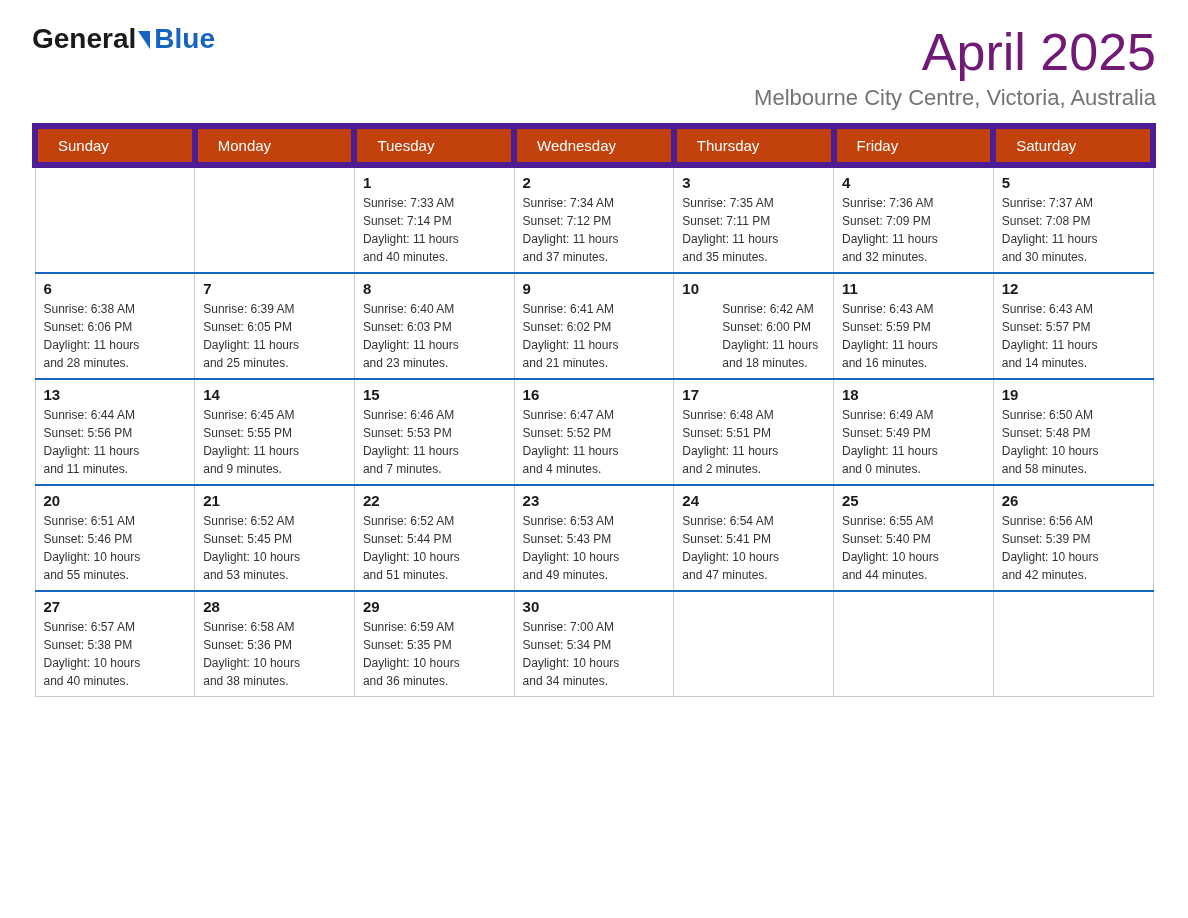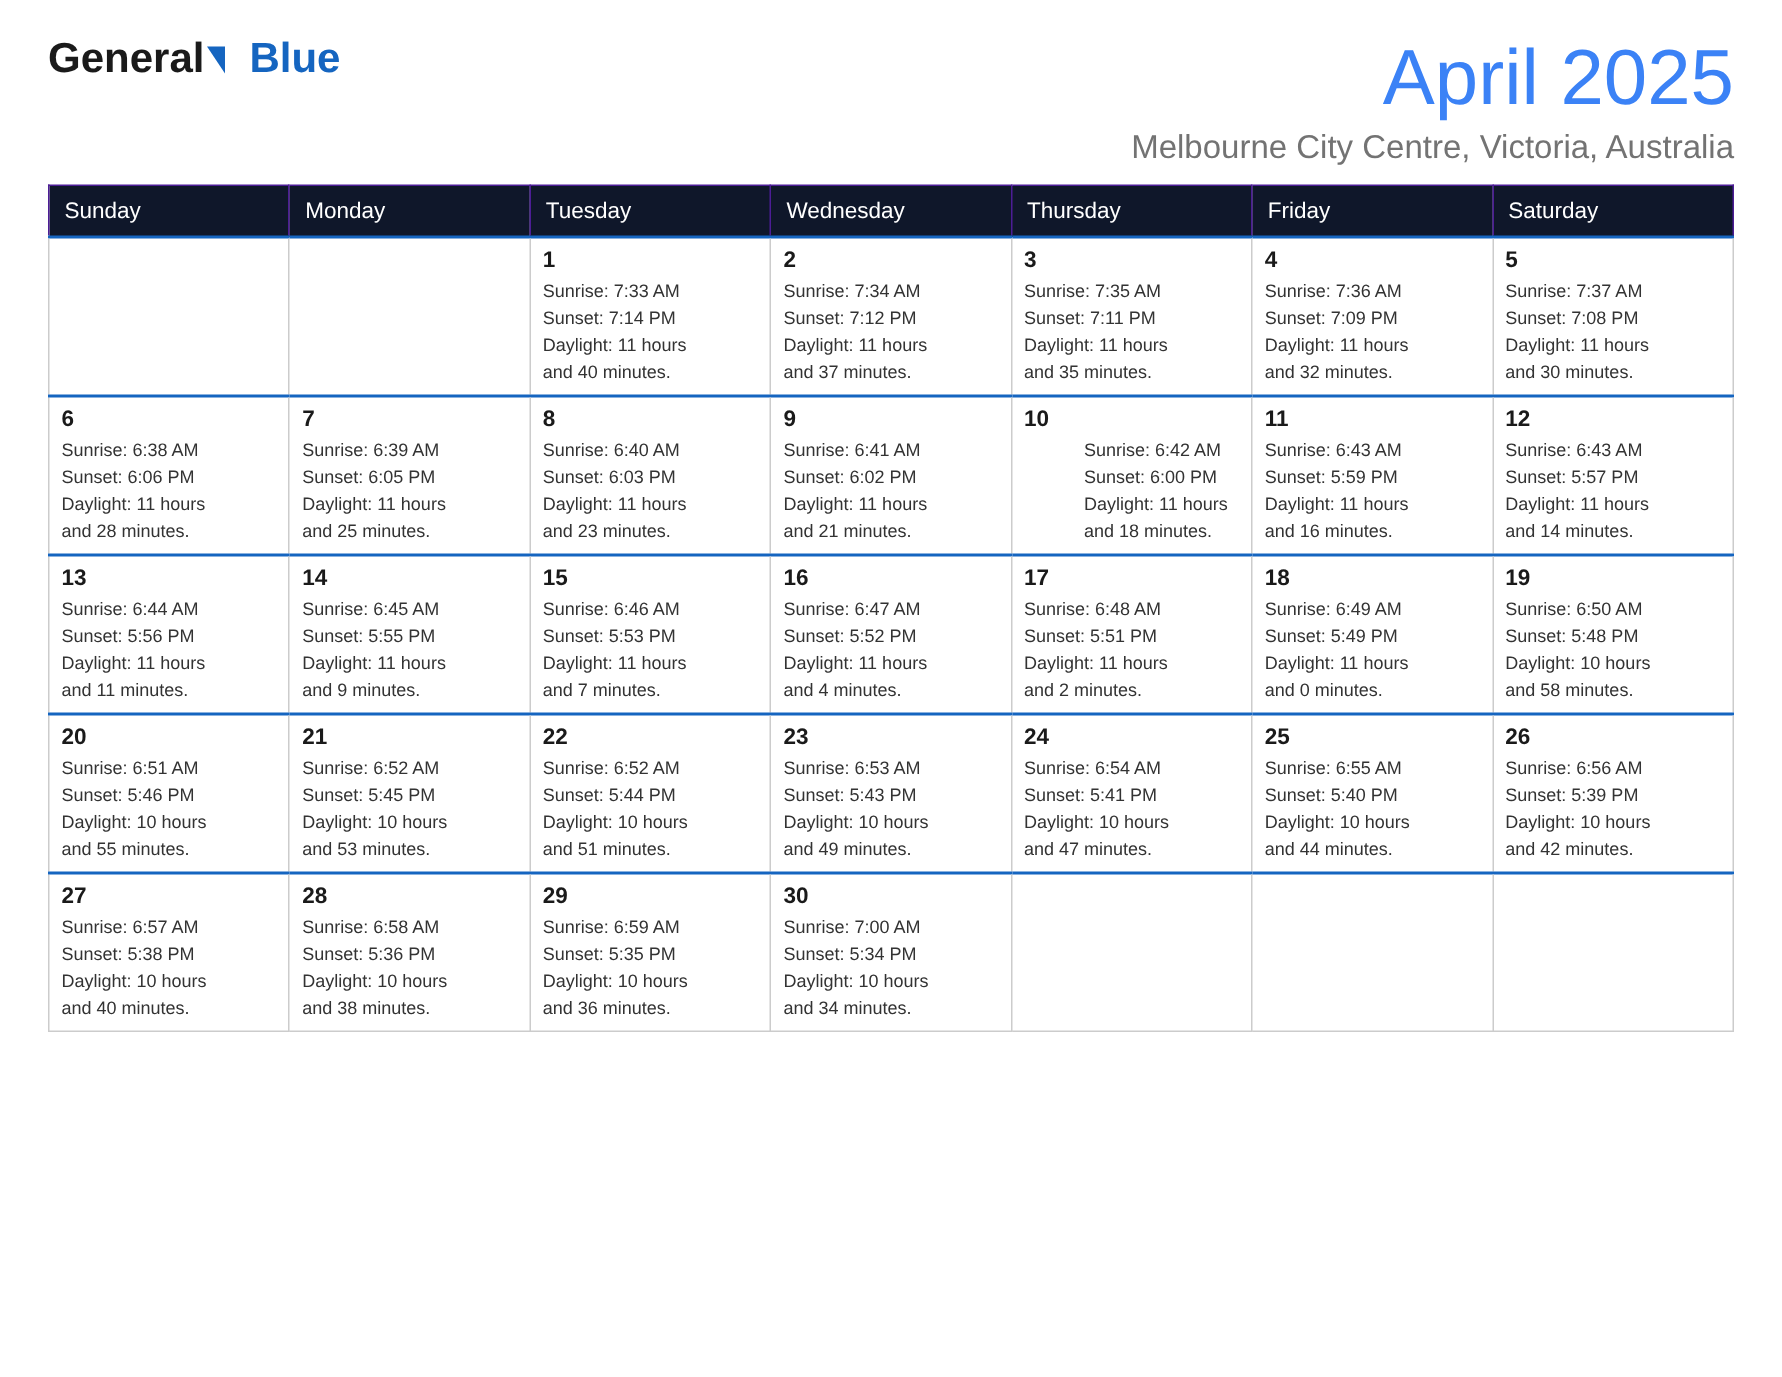--- a/index.html
+++ b/index.html
@@ -16,41 +16,41 @@
       justify-content: space-between;
       align-items: flex-start;
       margin-bottom: 6px;
     }
     .title-block {
       text-align: right;
     }
     .month-title {
       font-size: 52px;
       font-weight: normal;
-      color: #3b82f6;
+      color: #701a75;
       line-height: 1.1;
     }
     .location-title {
       font-size: 22px;
       color: #737373;
       margin-top: 4px;
     }
     .calendar {
       width: 100%;
       border-collapse: collapse;
       margin-top: 12px;
     }
     .calendar thead th {
-      background-color: #0f172a;
+      background-color: #c2410c;
       color: #fff;
-      padding: 8px 10px;
+      padding: 8px 20px;
       text-align: left;
       font-size: 15px;
       font-weight: normal;
-      border: 1px solid #4c1d95;
+      border: 6px solid #4c1d95;
     }
     .calendar tbody td {
       vertical-align: top;
       border: 1px solid #ccc;
       border-top: 2px solid #1565c0;
       padding: 6px 8px;
       width: 14.28%;
       min-height: 100px;
     }
     .calendar tbody tr:first-child td {
@@ -91,21 +91,21 @@
       border-left: 12px solid transparent;
       border-right: 0px solid transparent;
       border-top: 18px solid #1565c0;
       margin-left: 2px;
       margin-bottom: -2px;
     }
     .logo-bottom {
       font-size: 28px;
       font-weight: bold;
       color: #1565c0;
-      margin-left: 16px;
+      margin-left: 4px;
     }
   </style>
 </head>
 <body>
 
 <div class="header-row">
   <div class="logo-wrapper">
     <div class="logo-top">
       <span class="logo-general">General</span>
       <span class="logo-arrow"></span>

